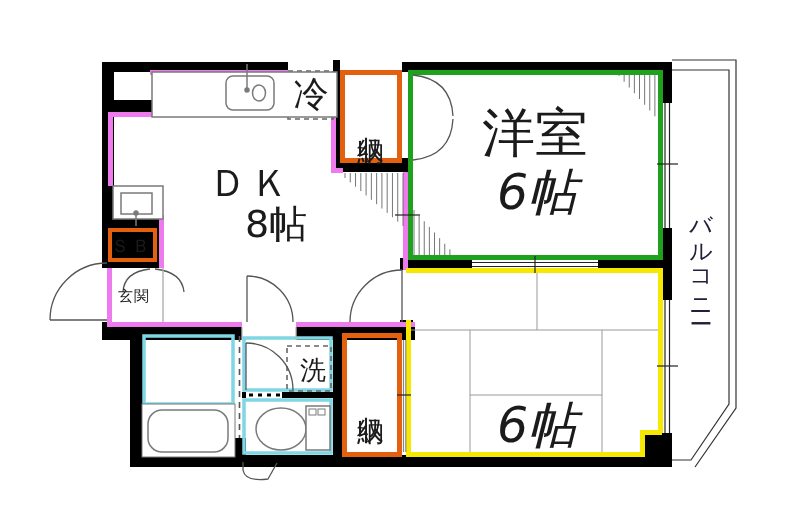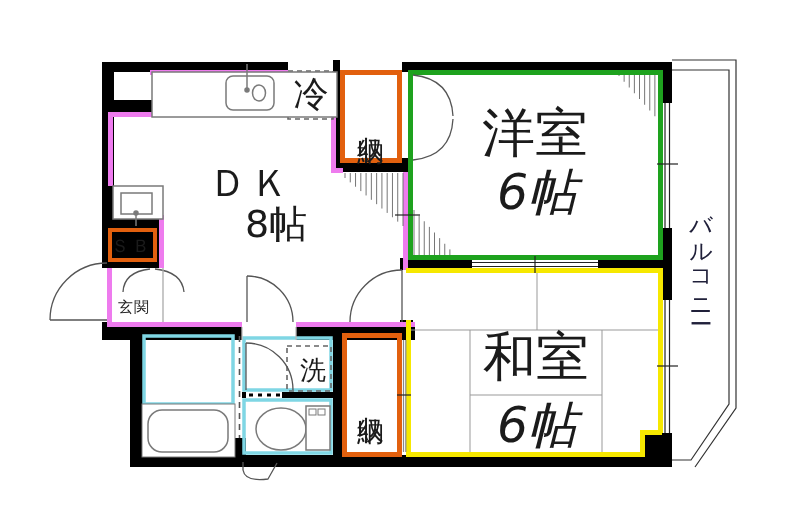--- a/index.html
+++ b/index.html
@@ -202,22 +202,21 @@
     <line x1="163" y1="268" x2="163" y2="322" stroke="#aaa"></line>
     <line x1="242" y1="327" x2="242" y2="340" stroke="#bbb"></line>
     <line x1="296" y1="327" x2="296" y2="340" stroke="#bbb"></line>
   </g>
 </svg>
 
   <div class="lbl dk-name" style="left:251px;top:184px;">ＤＫ</div>
   <div class="lbl dk-size" style="left:240px;top:225px;margin-left:36px;">8帖</div>
   <div class="lbl room-name" style="left:535px;top:133px;">洋室</div>
   <div class="lbl room-size" style="left:537px;top:193px;">6帖</div>
-  <div class="lbl room-name" style="left:536px;top:357px;">和室</div>
   <div class="lbl room-size" style="left:537px;top:426px;">6帖</div>
   <div class="lbl rei" style="left:311px;top:95px;">冷</div>
   <div class="lbl stor vert" style="left:371px;top:117px;">収納</div>
   <div class="lbl stor vert" style="left:371px;top:397px;">収納</div>
   <div class="lbl sen" style="left:313px;top:370px;">洗</div>
   <div class="lbl sb" style="left:132px;top:246px;">ＳＢ</div>
-  <div class="lbl genkan" style="left:134px;top:307px;">玄関</div>
+  <div class="lbl genkan" style="left:134px;top:298px;font-family:Liberation Mono, monospace;">玄関</div>
   <div class="lbl balcony vert" style="left:701px;top:257px;">バルコニー</div>
 </div>
 
 </body></html>

